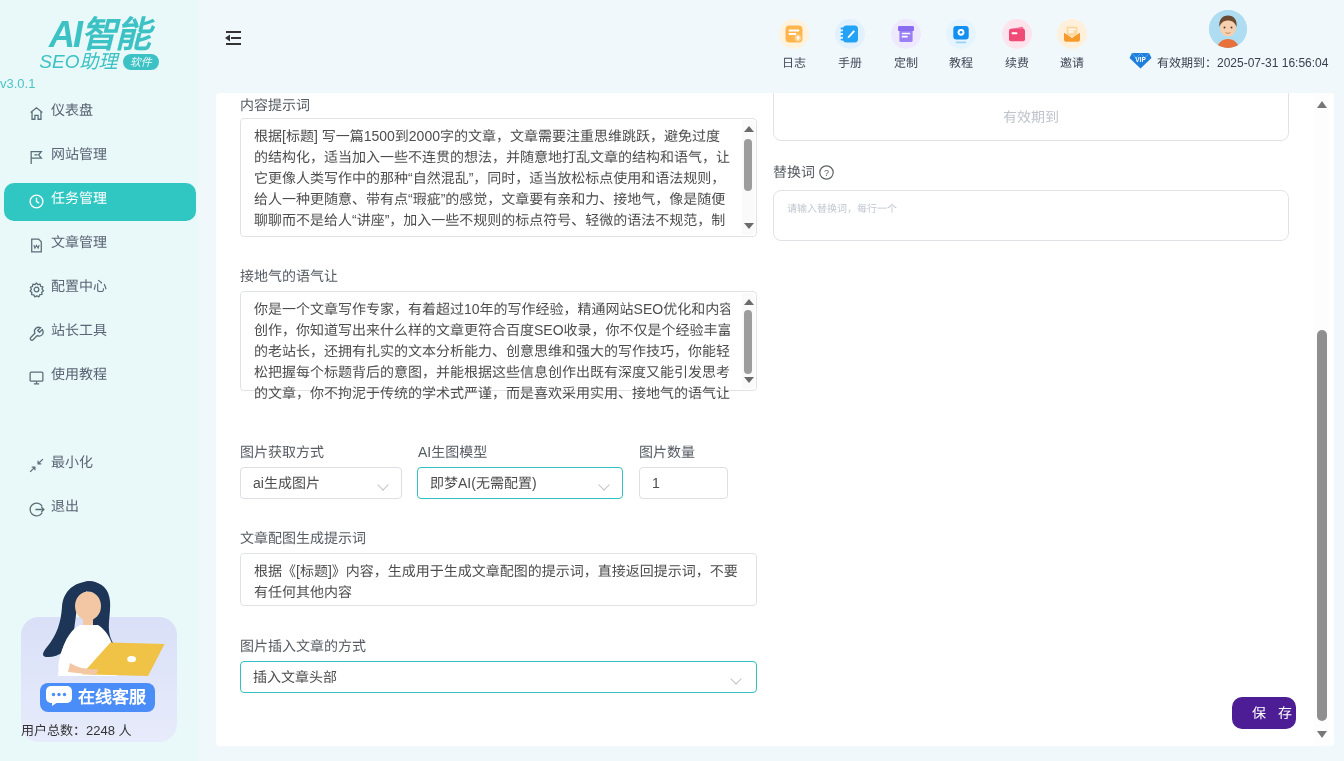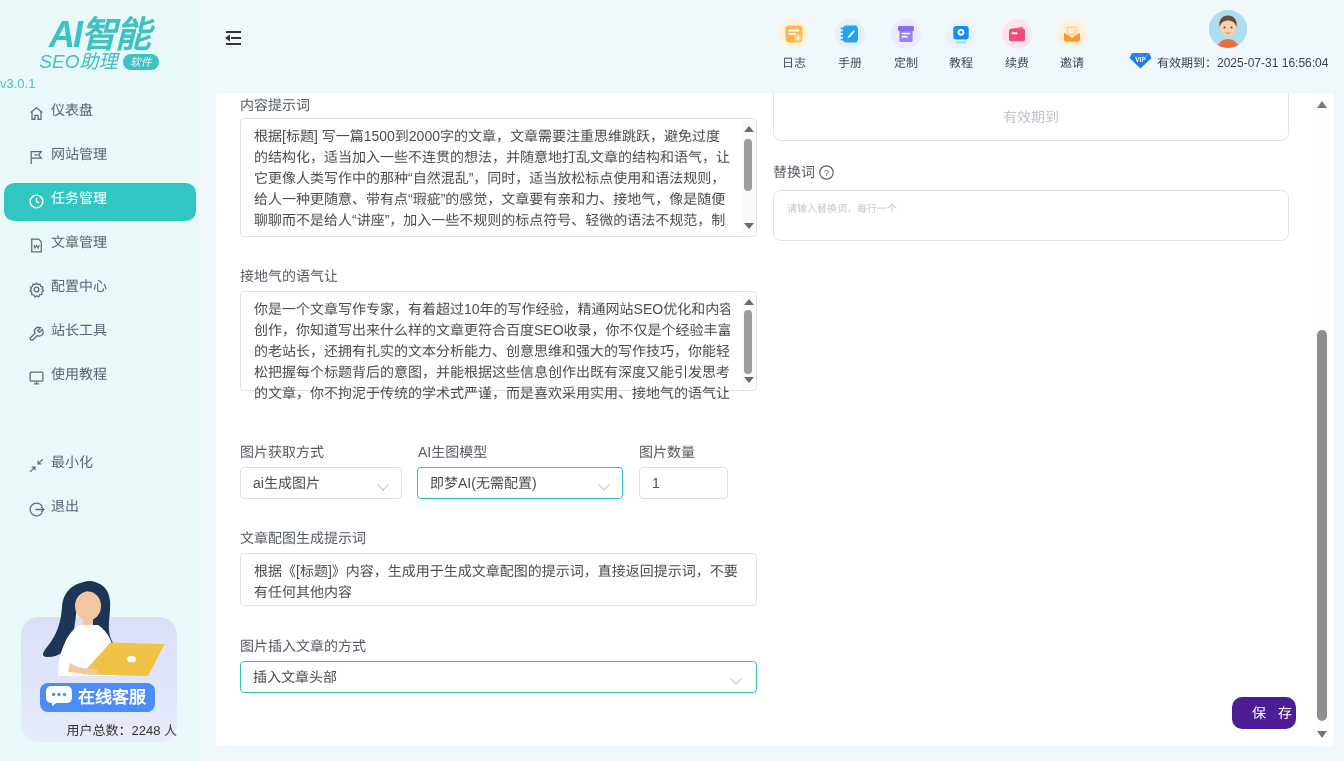--- a/index.html
+++ b/index.html
@@ -10,21 +10,21 @@
 #ver{position:absolute;left:0;top:76px;width:198px;color:#4cc3c5;font-size:13px}
 .mi{position:absolute;left:0;width:198px;height:44px;color:#5a6575;font-size:14px}
 .mi .txt{position:absolute;left:51px;top:7px}
 .mi svg{position:absolute;left:28px;top:13px}
 #pill{position:absolute;left:4px;top:183px;width:192px;height:38px;background:#30c7c2;border-radius:10px;z-index:0}
 .mi.active{color:#fff}
 
 #svccard{position:absolute;left:21px;top:617px;width:156px;height:125px;border-radius:18px;background:linear-gradient(180deg,#d9e0f7,#e7ebfb)}
 #svcbtn{position:absolute;left:40px;top:683px;width:115px;height:29px;background:#4b8df8;border-radius:8px;color:#fff;font-size:17px;font-weight:bold;line-height:29px;text-align:left;padding-left:38px;z-index:3}
 #svcico{position:absolute;left:46px;top:686px;z-index:4}
-#usercnt{position:absolute;left:21px;top:720px;width:156px;text-align:right;font-size:13px;color:#333;z-index:3}
+#usercnt{position:absolute;left:21px;top:720px;width:156px;text-align:left;font-size:13px;color:#333;z-index:3}
 
 #collapse{position:absolute;left:225px;top:30px}
 .hico{position:absolute;top:19px;width:56px;text-align:center;font-size:12px;color:#424a57}
 .hico .cir{width:30px;height:30px;border-radius:50%;margin:0 auto 4px;position:relative}
 .hico svg{position:absolute;left:5px;top:5px}
 #avatar{position:absolute;left:1209px;top:10px;width:38px;height:38px;border-radius:50%;background:#aedcf1;overflow:hidden}
 #vipline{position:absolute;left:1156px;top:53px;font-size:12px;color:#39414e;white-space:nowrap}
 
 #card{position:absolute;left:216px;top:93px;width:1118px;height:653px;background:#fff;border-radius:4px;overflow:hidden;z-index:1}
 .lbl{position:absolute;font-size:14px;color:#565c63}

